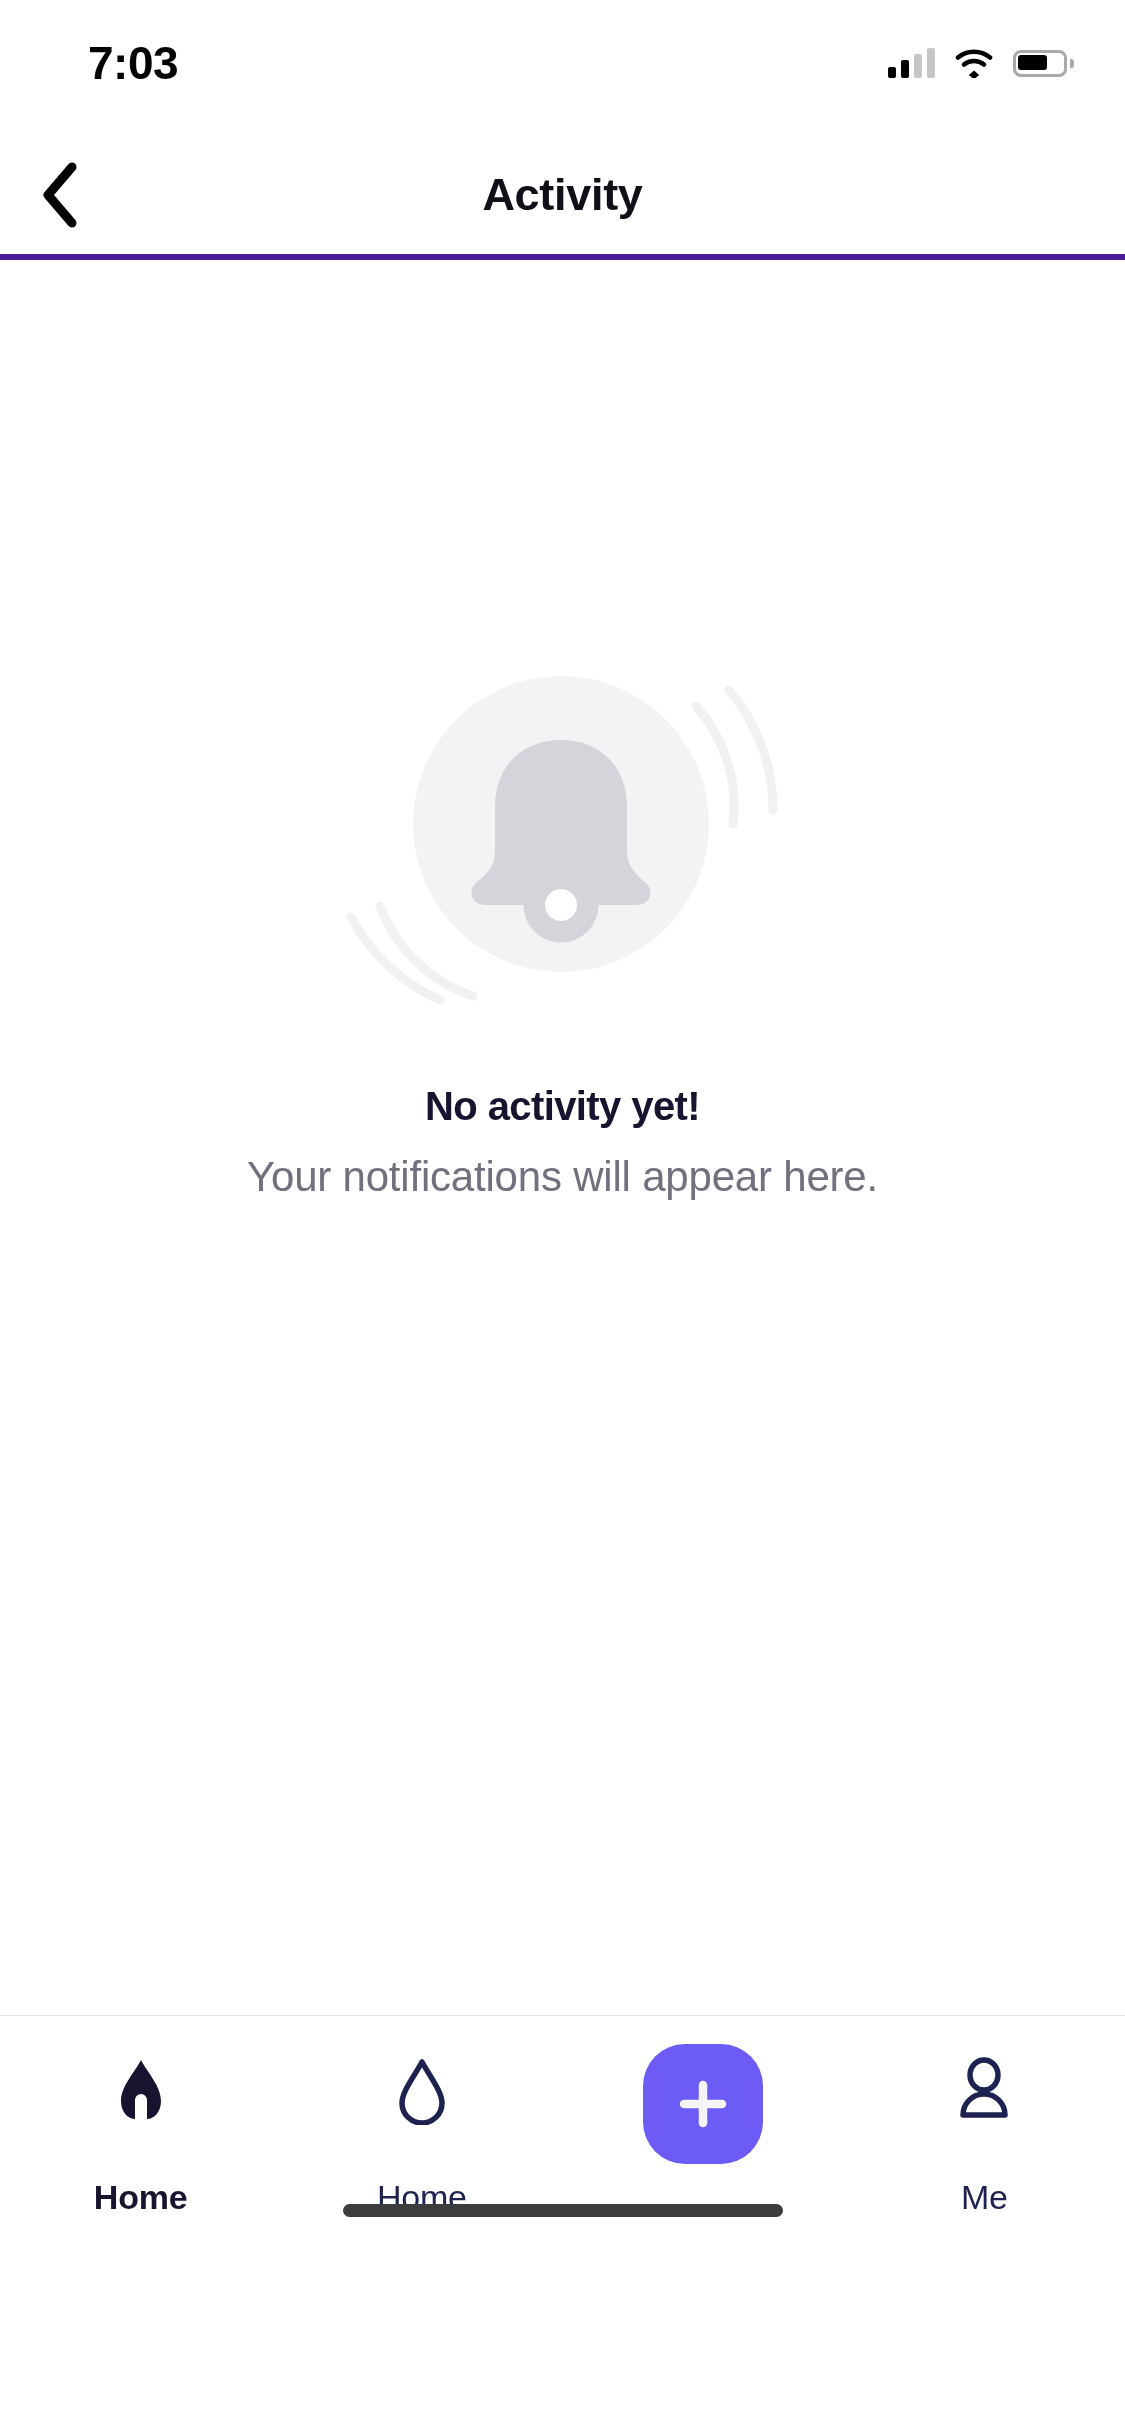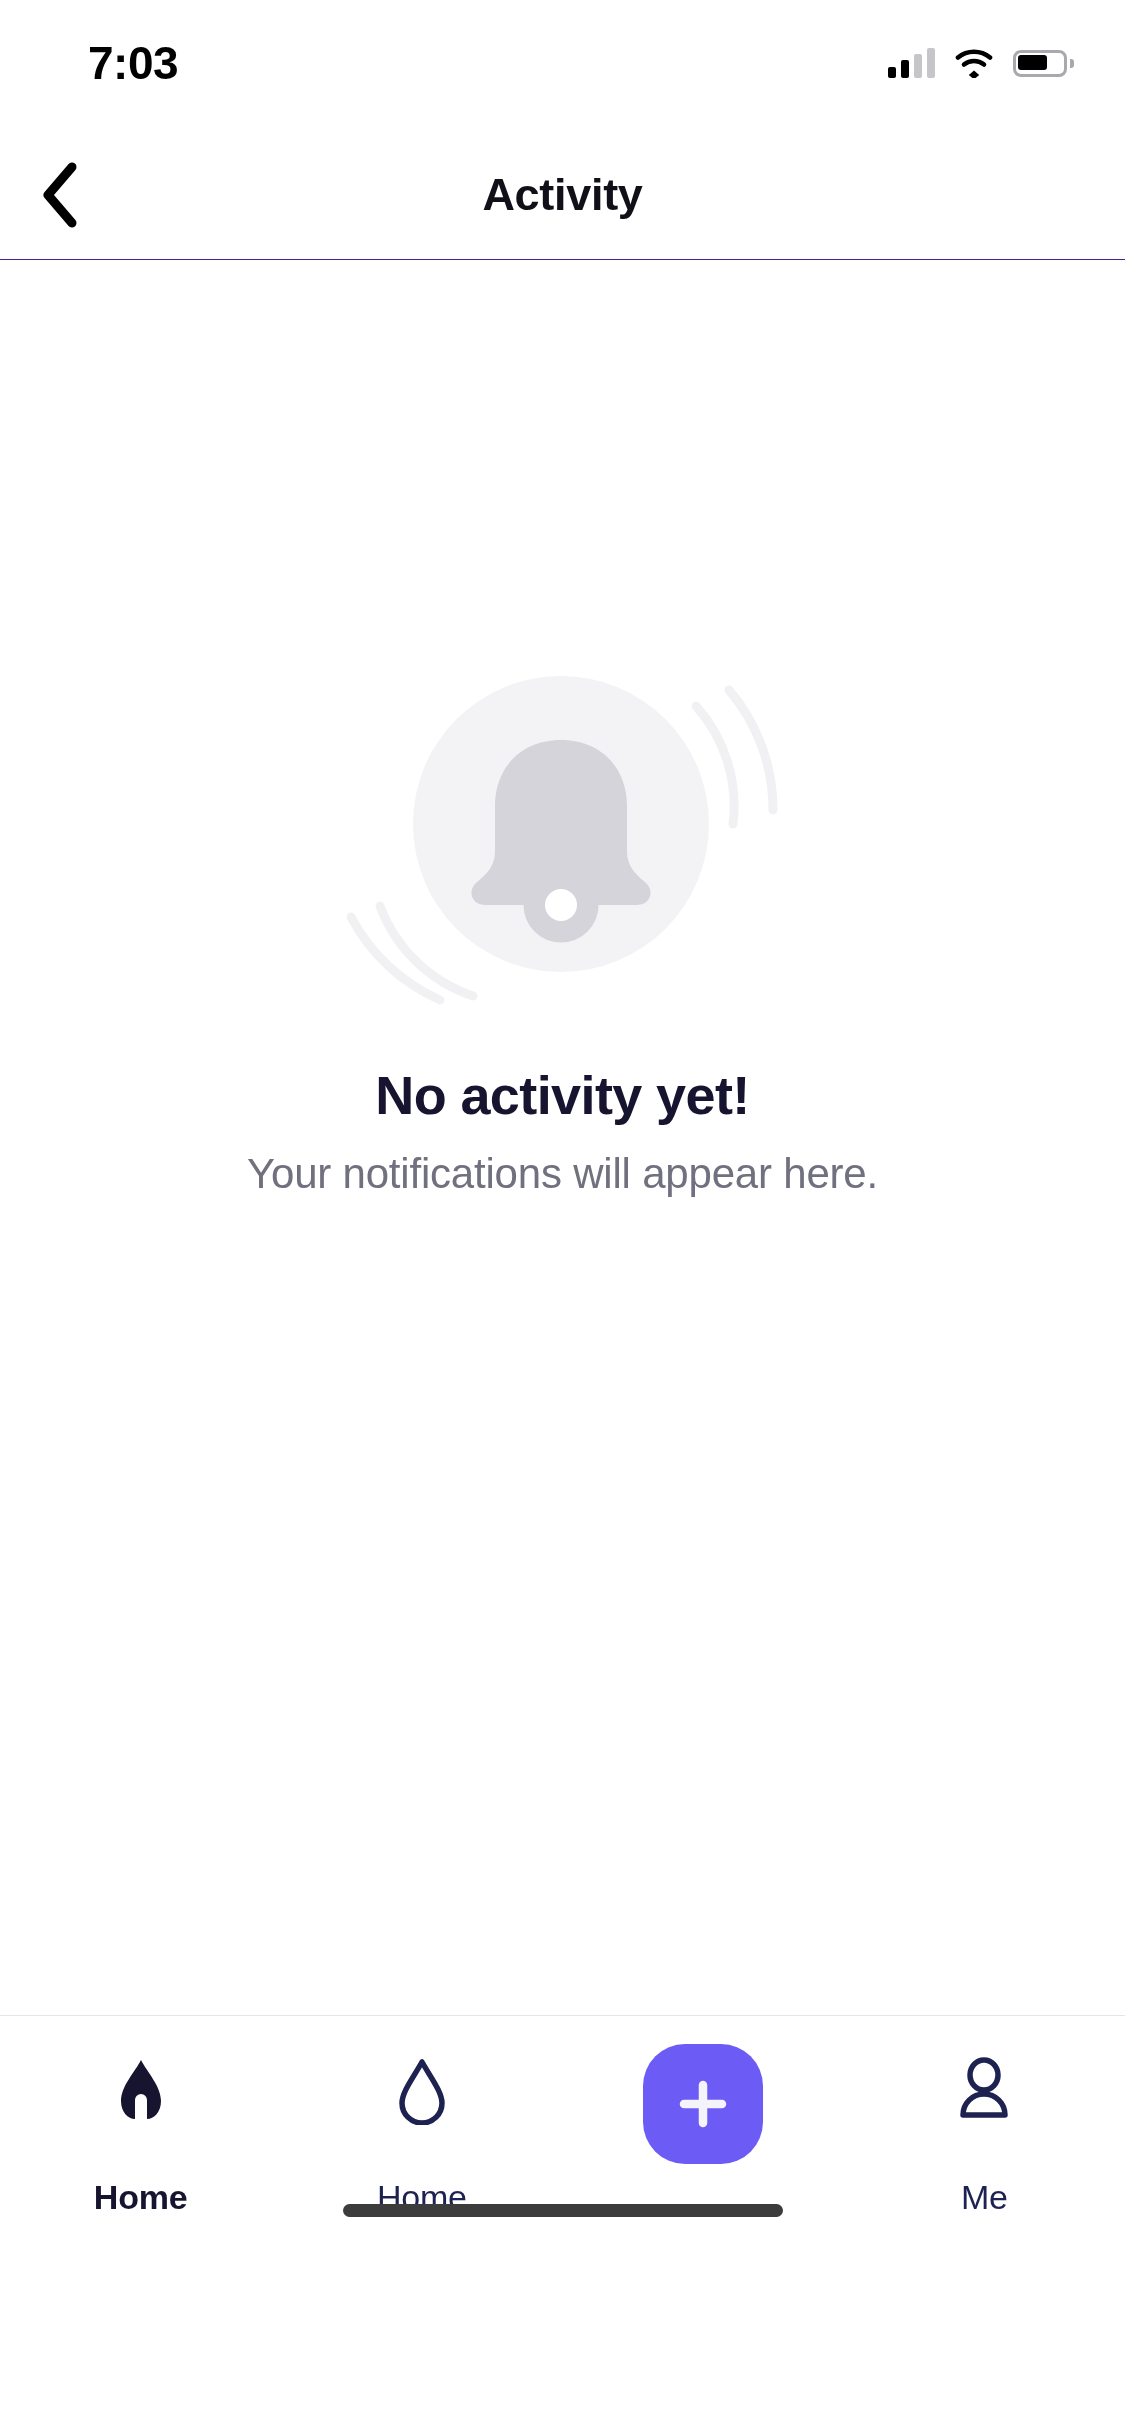--- a/index.html
+++ b/index.html
@@ -59,21 +59,21 @@
     position:absolute; right:-7px; top:9px;
     width:4px; height:9px;
     background:#a9a9ad;
     border-radius:0 3px 3px 0;
   }
 
   
   .navbar {
     position:relative;
     flex:0 0 128px;
-    border-bottom:1px solid #4c1d95;
+    border-bottom:6px solid #4c1d95;
     background:#ffffff;
   }
   .back-btn {
     position:absolute;
     left:0px; top:0px;
     width:120px; height:126px;
     display:flex; align-items:center; justify-content:center;
     cursor:pointer;
     background:transparent; border:none;
   }
@@ -101,22 +101,22 @@
   }
 
   .illus {
     position:relative;
     width:460px; height:400px;
     flex:0 0 auto;
   }
   .illus svg { display:block; width:460px; height:400px; }
 
   .empty-title {
-    margin-top:36px;
-    font-size:54px;
+    margin-top:56px;
+    font-size:40px;
     font-weight:700;
     color:#16142e;
     letter-spacing:-0.6px;
     text-align:center;
   }
   .empty-sub {
     margin-top:24px;
     font-size:42px;
     font-weight:400;
     color:#70707f;

